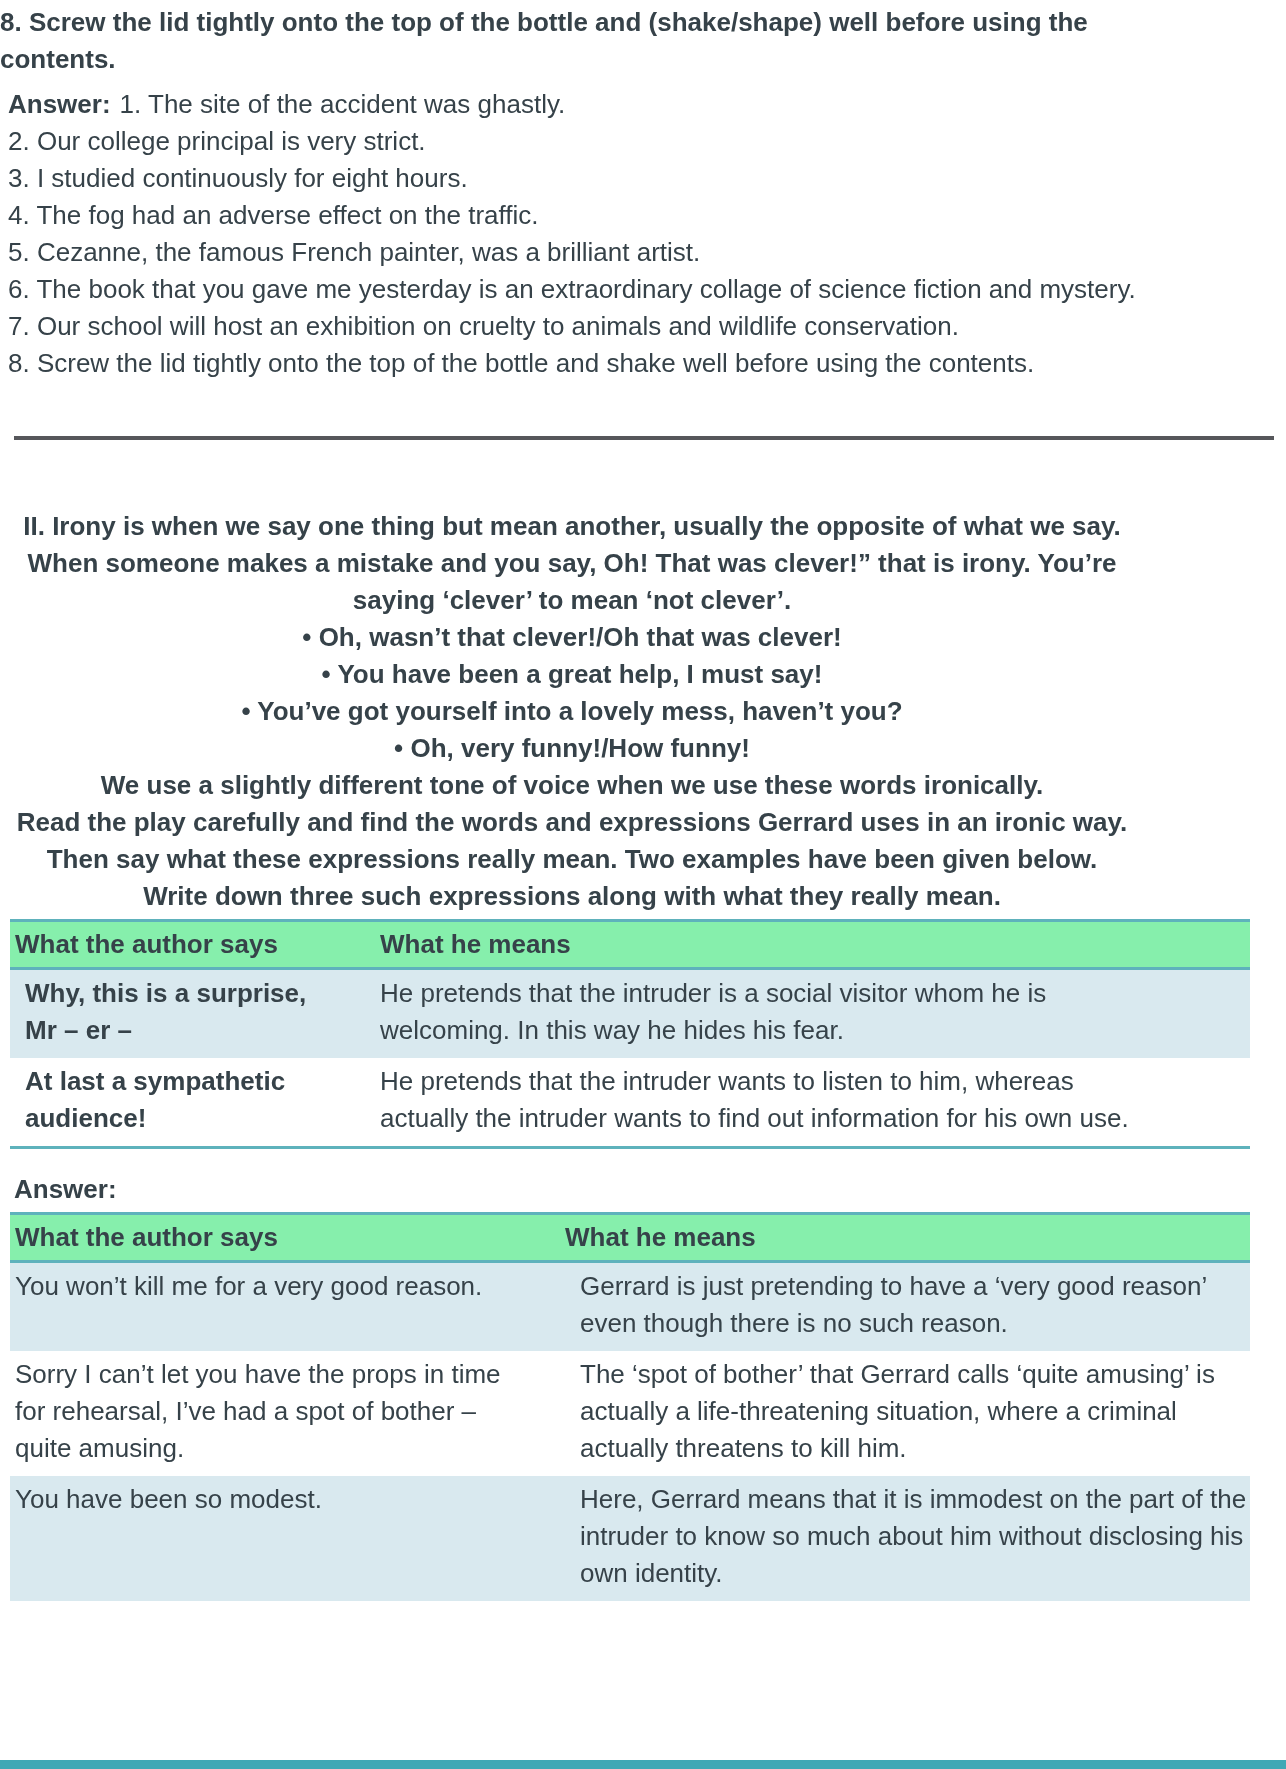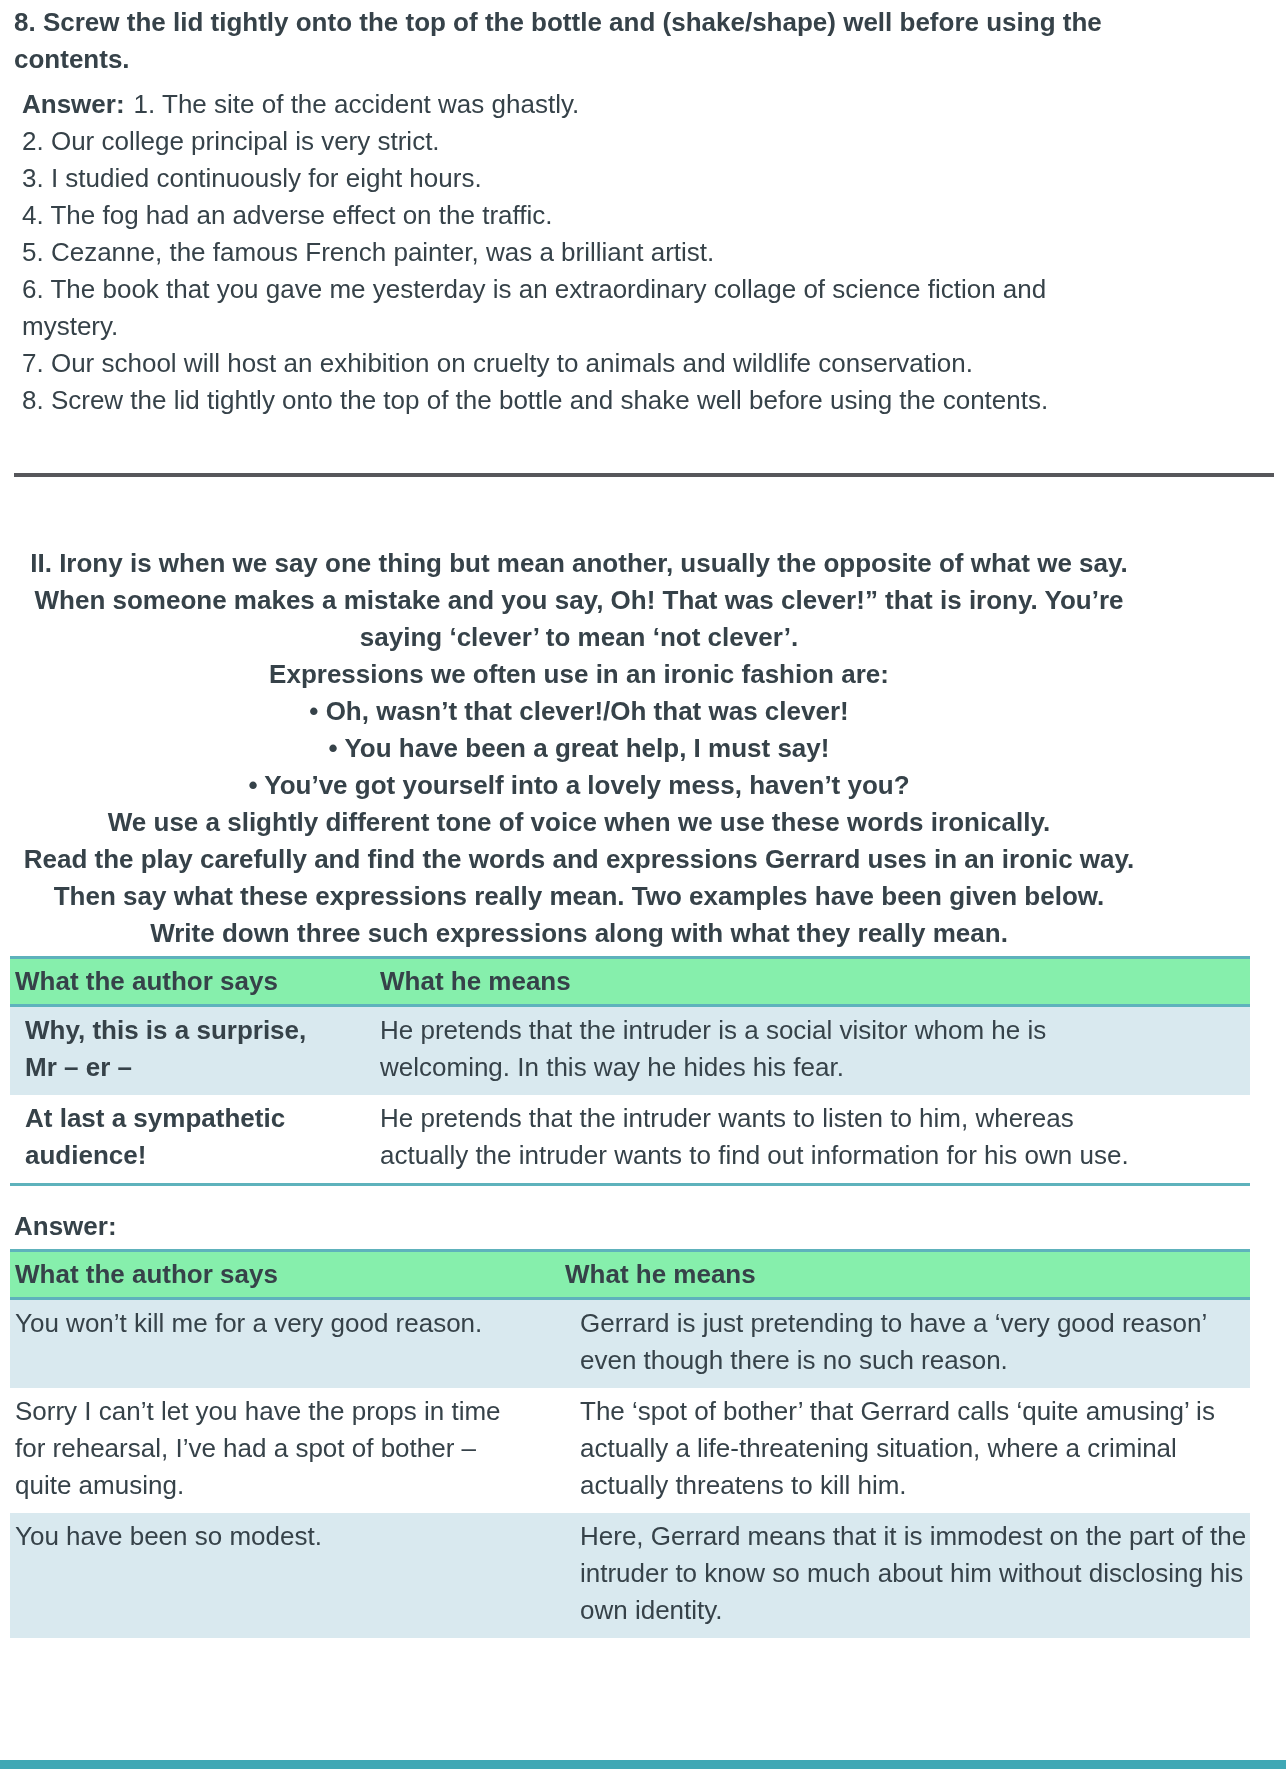--- a/index.html
+++ b/index.html
@@ -7,21 +7,20 @@
   body {
     width: 1286px; height: 1769px; overflow: hidden;
     background: #ffffff;
     font-family: "Liberation Sans", "DejaVu Sans", sans-serif;
     color: #364249;
     position: relative;
     -webkit-font-smoothing: antialiased;
   }
   .content {
     width: 1144px;
-    padding-left: 14px;
     font-size: 26px;
     line-height: 37px;
   }
   .b { font-weight: bold; }
   .q8 { margin: 4px 0 0 0; }
   .ansblock { margin: 8px; }
   .ans-first .label { margin-right: 9px; }
   .divider {
     border: none;
     border-top: 4px solid #56575b;
@@ -80,24 +79,24 @@
       <div>6. The book that you gave me yesterday is an extraordinary collage of science fiction and mystery.</div>
       <div>7. Our school will host an exhibition on cruelty to animals and wildlife conservation.</div>
       <div>8. Screw the lid tightly onto the top of the bottle and shake well before using the contents.</div>
     </div>
   </div>
 
   <hr class="divider">
 
   <div class="content sec2">
     <div>II. Irony is when we say one thing but mean another, usually the opposite of what we say. When someone makes a mistake and you say, Oh! That was clever!” that is irony. You’re saying ‘clever’ to mean ‘not clever’.</div>
-    <div>Expressions we often use in an ironic fashion are:</div>
     <div>• Oh, wasn’t that clever!/Oh that was clever!</div>
     <div>• You have been a great help, I must say!</div>
     <div>• You’ve got yourself into a lovely mess, haven’t you?</div>
+    <div>• Oh, very funny!/How funny!</div>
     <div>We use a slightly different tone of voice when we use these words ironically.</div>
     <div>Read the play carefully and find the words and expressions Gerrard uses in an ironic way. Then say what these expressions really mean. Two examples have been given below.</div>
     <div class="writedown">Write down three such expressions along with what they really mean.</div>
   </div>
 
   <table class="t t1">
     <tbody>
         <tr class="head">
       <td class="c-author">What the author says</td>
       <td class="c-means">What he means</td>

